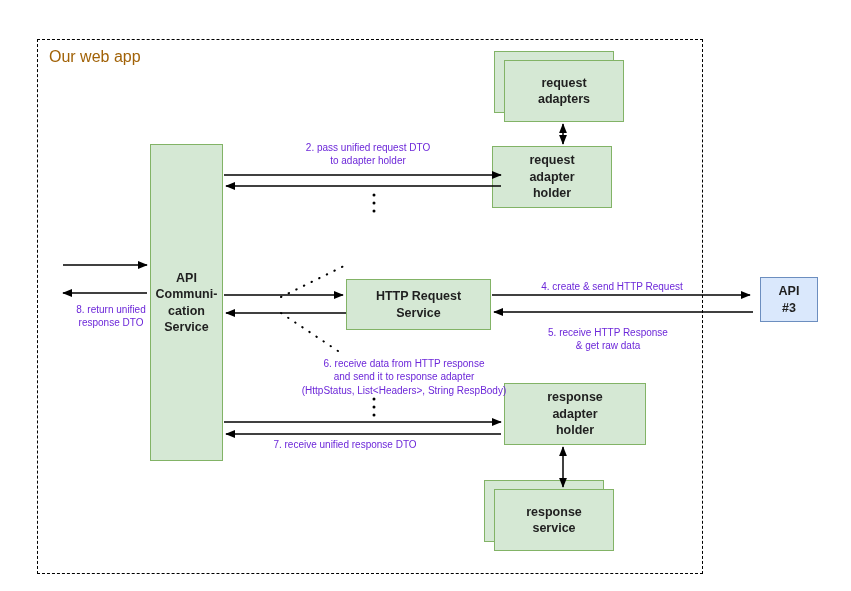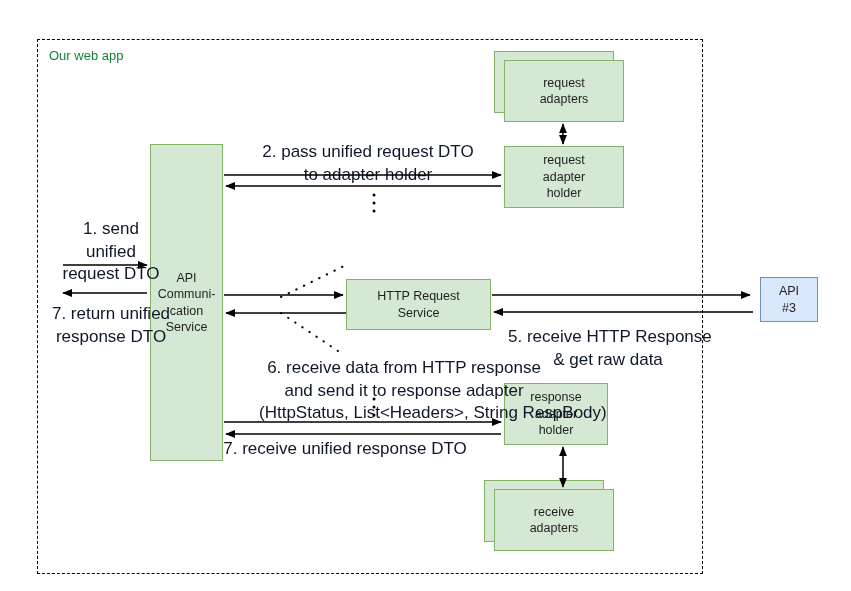--- a/index.html
+++ b/index.html
@@ -16,52 +16,53 @@
     overflow: hidden;
   }
   .boundary {
     position: absolute;
     border: 1.6px dashed #000000;
     box-sizing: border-box;
     background: transparent;
   }
   .boundary-label {
     position: absolute;
-    font-size: 13px;
-    color: #15803d;
+    font-size: 16px;
+    color: #a16207;
     white-space: nowrap;
   }
   .node {
     position: absolute;
     box-sizing: border-box;
     background: #d5e8d4;
     border: 1.3px solid #82b366;
     display: flex;
     align-items: center;
     justify-content: center;
     text-align: center;
     font-size: 12.5px;
     color: #1f1f1f;
     line-height: 1.32;
     padding: 2px 20px;
+    font-weight: bold;
   }
   .node.blue {
     background: #dae8fc;
     border: 1.3px solid #6c8ebf;
   }
   .node.stack-back {
     z-index: 1;
   }
   .node.stack-front {
     z-index: 2;
   }
   .edge-label {
     position: absolute;
-    font-size: 17px;
-    color: #0f172a;
+    font-size: 10px;
+    color: #6d28d9;
     text-align: center;
     line-height: 1.33;
     white-space: pre;
   }
   .svg-layer {
     position: absolute;
     left: 0;
     top: 0;
     width: 851px;
     height: 591px;
@@ -76,61 +77,59 @@
 
   <div class="boundary" style="left:37px; top:39px; width:666px; height:535px;"></div>
 
   <div class="boundary-label" style="left:49px; top:48px;">Our web app</div>
 
   <div class="node stack-back" style="left:494px; top:51px; width:120px; height:62px;"></div>
   <div class="node stack-front" style="left:504px; top:60px; width:120px; height:62px;">
     <span style="white-space:pre-line;">request adapters</span>
   </div>
 
-  <div class="node" style="left:504px; top:146px; width:120px; height:62px;">
+  <div class="node" style="left:492px; top:146px; width:120px; height:62px;">
     <span style="white-space:pre-line;">request adapter
 holder</span>
   </div>
 
   <div class="node" style="left:346px; top:279px; width:145px; height:51px;">
     <span style="white-space:pre-line;">HTTP Request Service</span>
   </div>
 
   <div class="node" style="left:150px; top:144px; width:73px; height:317px;">
     <span style="white-space:pre-line;">API
 Communi-
 cation
 Service</span>
   </div>
 
-  <div class="node" style="left:504px; top:383px; width:104px; height:62px;">
+  <div class="node" style="left:504px; top:383px; width:142px; height:62px;">
     <span style="white-space:pre-line;">response adapter
 holder</span>
   </div>
 
   <div class="node stack-back" style="left:484px; top:480px; width:120px; height:62px;"></div>
   <div class="node stack-front" style="left:494px; top:489px; width:120px; height:62px;">
-    <span style="white-space:pre-line;">receive adapters</span>
+    <span style="white-space:pre-line;">response service</span>
   </div>
 
   <div class="node blue" style="left:753px; top:277px; width:58px; height:45px;margin-left:7px;">
     <span style="white-space:pre-line;">API #3</span>
   </div>
 
-  <div class="edge-label" style="left:56px; top:218px; width:110px;">1. send
-unified
-request DTO</div>
 
-  <div class="edge-label" style="left:50px; top:303px; width:122px;">7. return unified
+  <div class="edge-label" style="left:50px; top:303px; width:122px;">8. return unified
 response DTO</div>
 
   <div class="edge-label" style="left:243px; top:141px; width:250px;">2. pass unified request DTO
 to adapter holder</div>
 
 
+  <div class="edge-label" style="left:512px; top:280px; width:200px;">4. create &amp; send HTTP Request</div>
 
   <div class="edge-label" style="left:508px; top:326px; width:200px;">5. receive HTTP Response
 &amp; get raw data</div>
 
   <div class="edge-label" style="left:239px; top:357px; width:290px;margin-left:20px;">6. receive data from HTTP response
 and send it to response adapter
 (HttpStatus, List&lt;Headers&gt;, String RespBody)</div>
 
   <div class="edge-label" style="left:220px; top:438px; width:250px;">7. receive unified response DTO</div>
 

